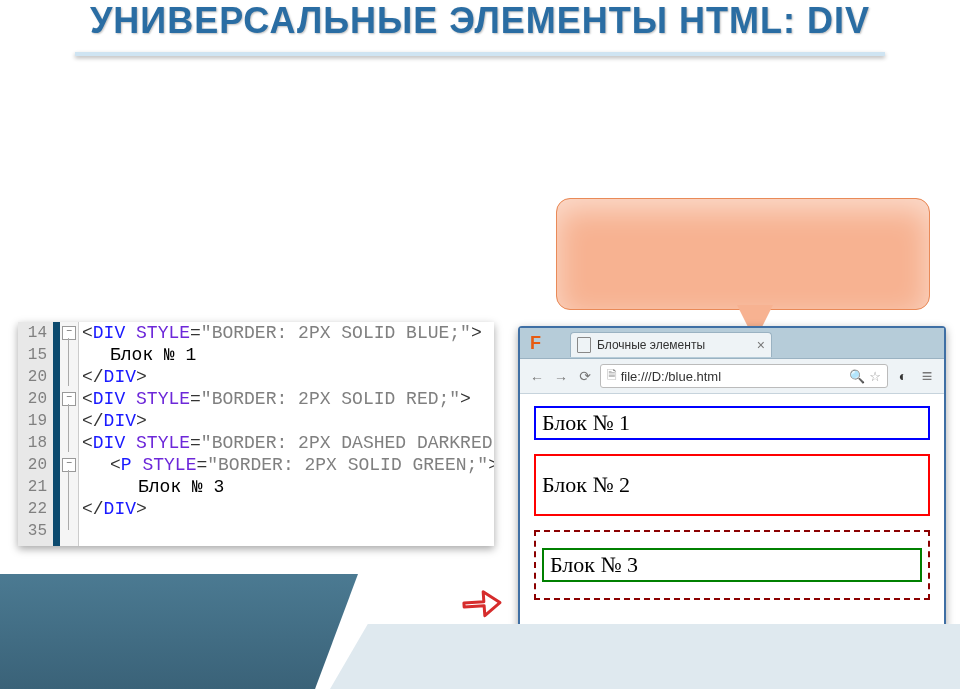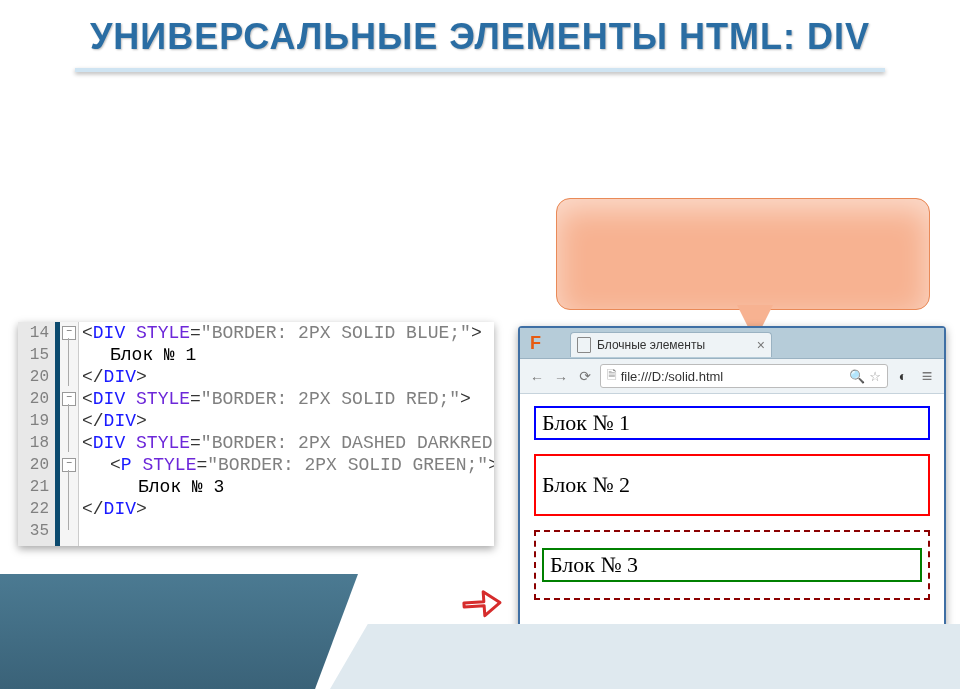--- a/index.html
+++ b/index.html
@@ -11,21 +11,21 @@
     font-family: Arial, sans-serif;
     overflow: hidden;
     position: relative;
   }
   .slide-title {
     text-align: center;
     font-size: 36px;
     font-weight: bold;
     color: #2a6da3;
     text-shadow: 1px 1px 2px rgba(0,0,0,0.25);
-    margin-top: 16px;
+    margin-top: 0;
     letter-spacing: 1px;
     text-transform: uppercase;
     font-family: "Trebuchet MS", Arial, sans-serif;
   }
   .title-rule {
     width: 810px;
     height: 4px;
     background: #cfe4f2;
     margin: 10px auto 0 auto;
     box-shadow: 0 2px 4px rgba(0,0,0,0.3);
@@ -71,21 +71,21 @@
     position: absolute;
     left: 0;
     top: 0;
     bottom: 0;
     width: 42px;
     background: #e8e8e8;
     color: #808080;
     text-align: right;
     padding-right: 6px;
     box-sizing: border-box;
-    border-right: 5px solid #0c4a6e;
+    border-right: 7px solid #0c4a6e;
     font-size: 16px;
   }
   .gutter div { height: 22px; }
   .fold-col {
     position: absolute;
     left: 42px;
     top: 0;
     bottom: 0;
     width: 18px;
     background: #f5f5f5;
@@ -326,21 +326,21 @@
       <span>Блочные элементы</span>
       <span class="close-x">×</span>
     </div>
   </div>
   <div class="toolbar">
     <span class="tbtn">←</span>
     <span class="tbtn">→</span>
     <span class="tbtn">⟳</span>
     <div class="urlbox">
       <span class="page-icon">🗎</span>
-      <span>file:///D:/solid.html</span>
+      <span>file:///D:/blue.html</span>
       <span style="flex:1"></span>
       <span>🔍</span>
       <span class="star">☆</span>
     </div>
     <span class="tbtn" style="font-weight:bold;color:#333">◐</span>
     <span class="tbtn" style="font-size:18px;">≡</span>
   </div>
   <div class="viewport">
     <div class="block b1">Блок № 1</div>
     <div class="block b2">Блок № 2</div>

